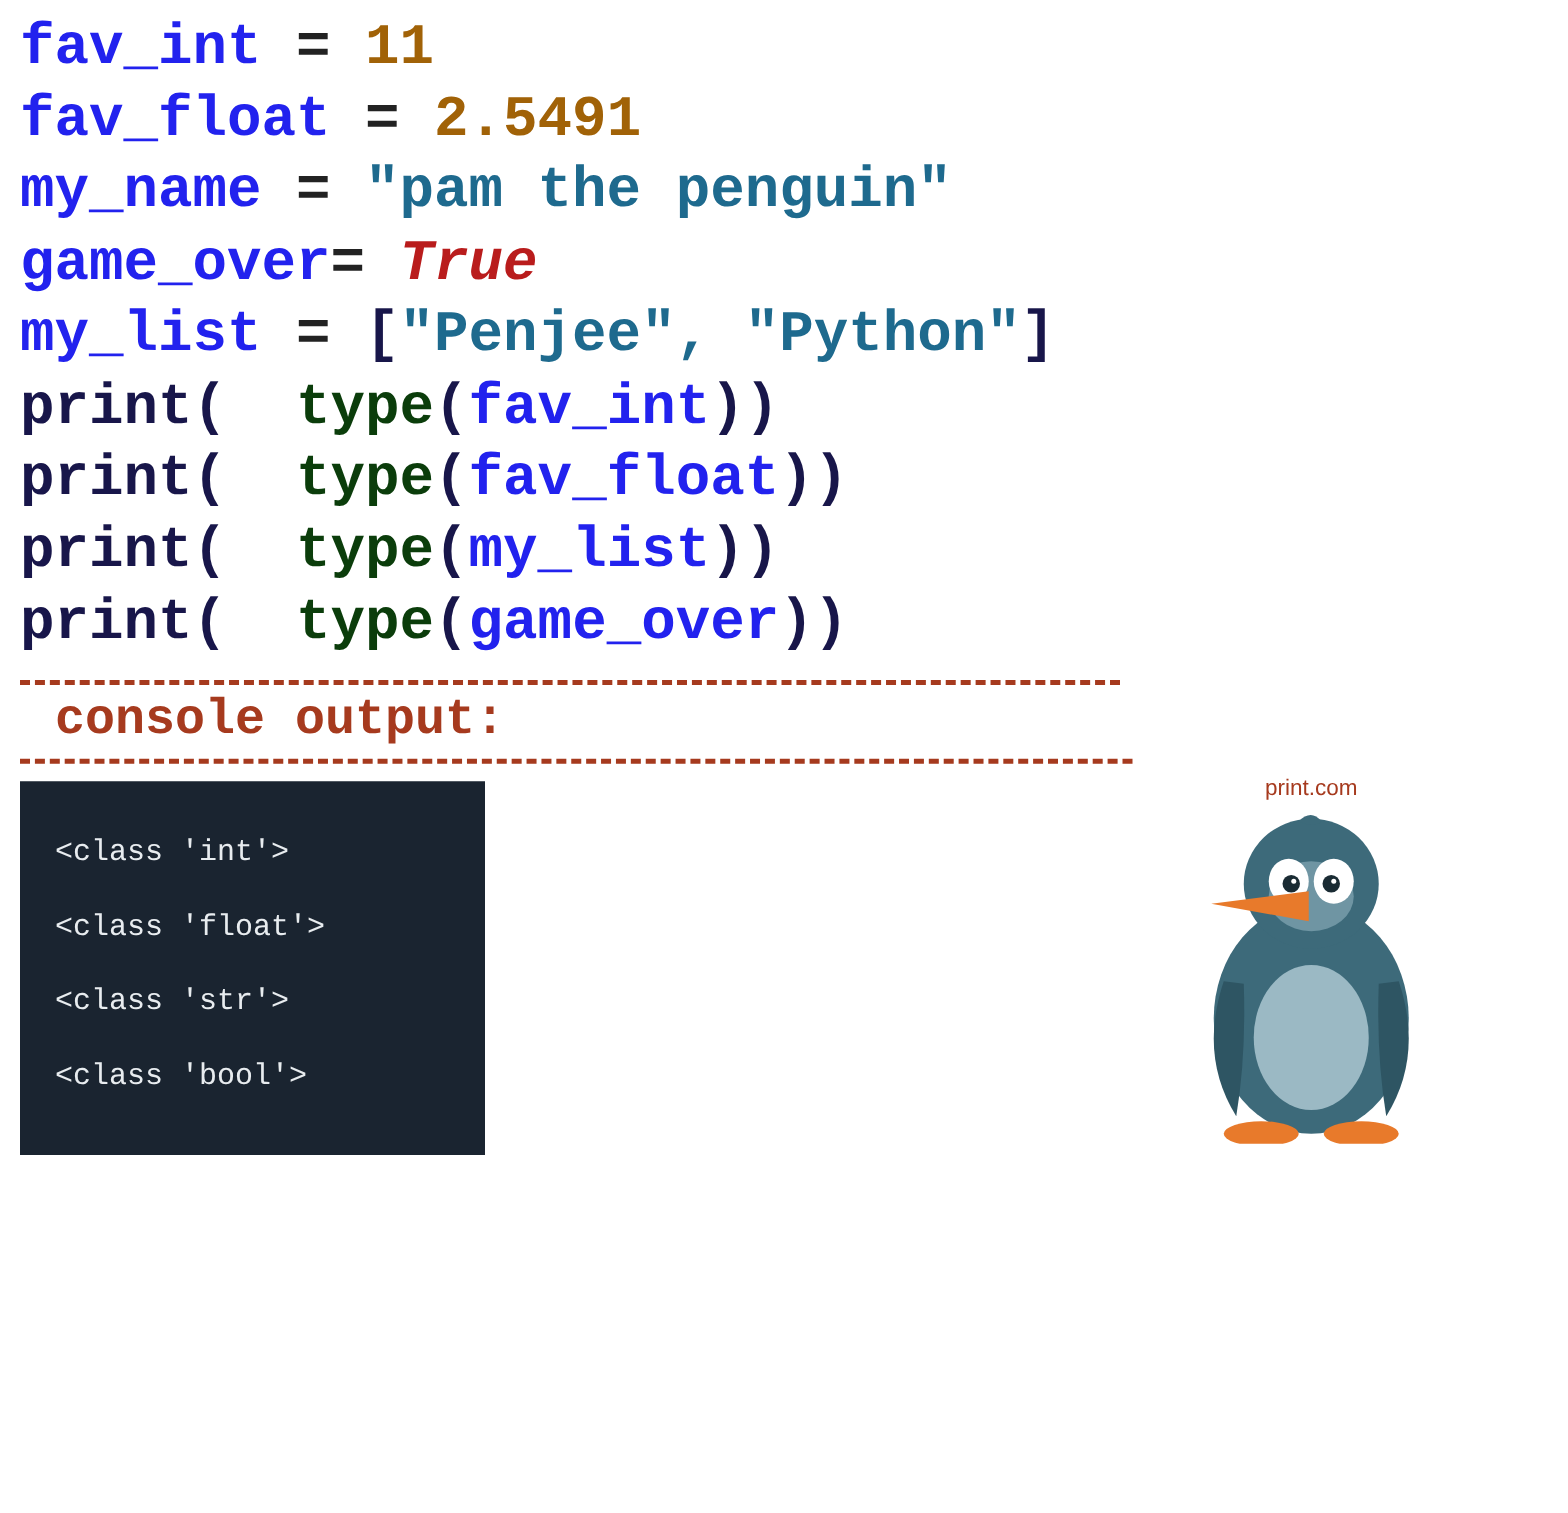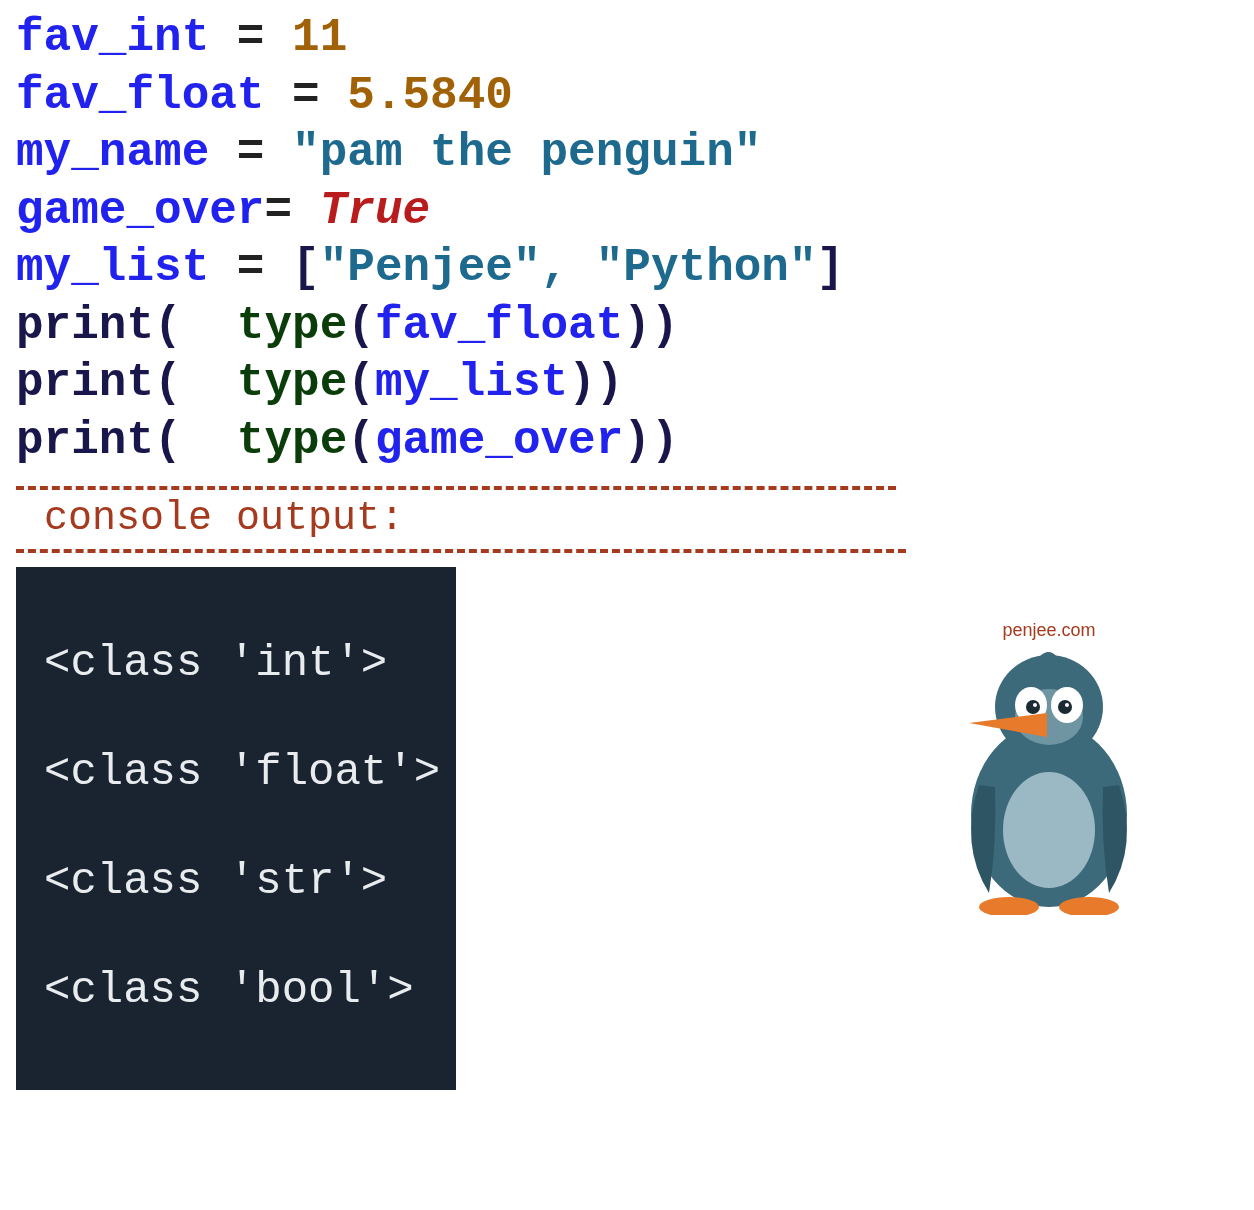--- a/index.html
+++ b/index.html
@@ -36,31 +36,31 @@
     .divider2 {
       border: none;
       border-top: 4px dashed #a63a1e;
       margin: 8px 0 14px 0;
       width: 890px;
     }
     .console-label {
       color: #a63a1e;
       font-size: 40px;
       font-family: 'Courier New', Courier, monospace;
-      font-weight: normal;
+      font-weight: bold;
       padding-left: 28px;
     }
     .console-output {
       background: #1a2430;
       color: #e8ecef;
       font-family: 'Courier New', Courier, monospace;
       font-weight: normal;
-      font-size: 44px;
+      font-size: 24px;
       padding: 14px 18px 18px 28px;
-      width: 440px;
+      width: 372px;
       line-height: 1.24;
       white-space: pre;
     }
     .penguin-wrap {
       position: absolute;
       right: 95px;
       top: 620px;
       text-align: center;
     }
     .penguin-caption {
@@ -69,42 +69,43 @@
       font-weight: normal;
       font-size: 18px;
       margin-bottom: 4px;
     }
   </style>
 </head>
 <body>
 
 <div class="code-block">
   <div class="code-line"><span class="var">fav_int</span><span class="eq"> = </span><span class="num">11</span></div>
-  <div class="code-line"><span class="var">fav_float</span><span class="eq"> = </span><span class="num">5.5840</span></div>
+  <div class="code-line"><span class="var">fav_float</span><span class="eq"> = </span><span class="num">2.5491</span></div>
   <div class="code-line"><span class="var">my_name</span><span class="eq"> = </span><span class="str">"pam the penguin"</span></div>
   <div class="code-line"><span class="var">game_over</span><span class="eq">= </span><span class="bool">True</span></div>
   <div class="code-line"><span class="var">my_list</span><span class="eq"> = </span><span class="bracket">[</span><span class="str">"Penjee"</span><span class="comma">, </span><span class="str">"Python"</span><span class="bracket">]</span></div>
+  <div class="code-line"><span class="func">print</span><span class="paren">(  </span><span class="type">type</span><span class="paren">(</span><span class="arg">fav_int</span><span class="paren">)</span><span class="paren">)</span></div>
   <div class="code-line"><span class="func">print</span><span class="paren">(  </span><span class="type">type</span><span class="paren">(</span><span class="arg">fav_float</span><span class="paren">)</span><span class="paren">)</span></div>
   <div class="code-line"><span class="func">print</span><span class="paren">(  </span><span class="type">type</span><span class="paren">(</span><span class="arg">my_list</span><span class="paren">)</span><span class="paren">)</span></div>
   <div class="code-line"><span class="func">print</span><span class="paren">(  </span><span class="type">type</span><span class="paren">(</span><span class="arg">game_over</span><span class="paren">)</span><span class="paren">)</span></div>
 </div>
 
 <hr class="divider">
 <div class="console-label">console output:</div>
 <hr class="divider2">
 
 <div class="console-output">
 <div>&lt;class 'int'&gt;</div>
 <div>&lt;class 'float'&gt;</div>
 <div>&lt;class 'str'&gt;</div>
 <div>&lt;class 'bool'&gt;</div>
 </div>
 
 <div class="penguin-wrap">
-  <div class="penguin-caption">penjee.com</div>
+  <div class="penguin-caption">print.com</div>
   <svg width="220" height="270" viewBox="0 0 220 270">
 
     <ellipse cx="110" cy="170" rx="78" ry="92" fill="#3d6a7a"></ellipse>
 
     <ellipse cx="110" cy="185" rx="46" ry="58" fill="#9bb9c4"></ellipse>
 
     <ellipse cx="110" cy="62" rx="54" ry="52" fill="#3d6a7a"></ellipse>
 
     <ellipse cx="110" cy="72" rx="34" ry="28" fill="#6f95a3"></ellipse>
 

